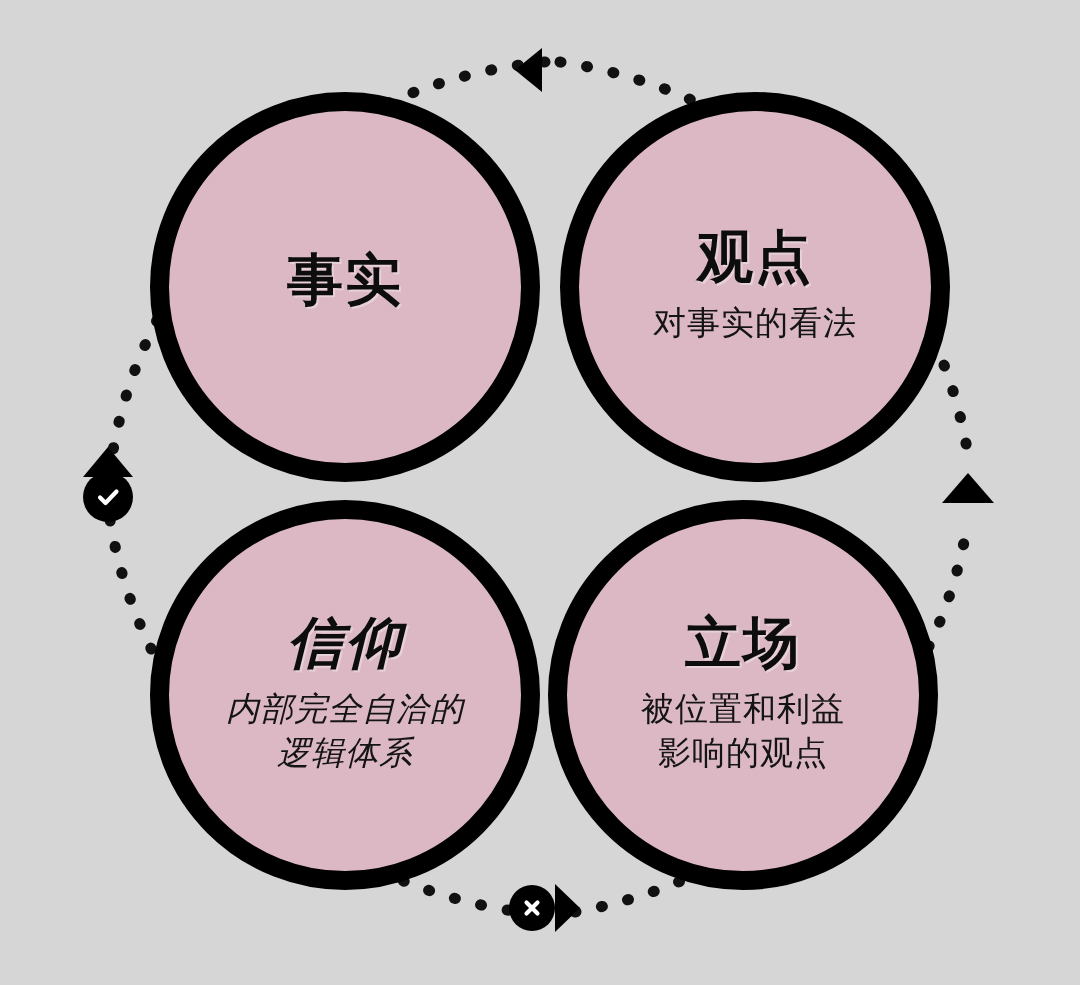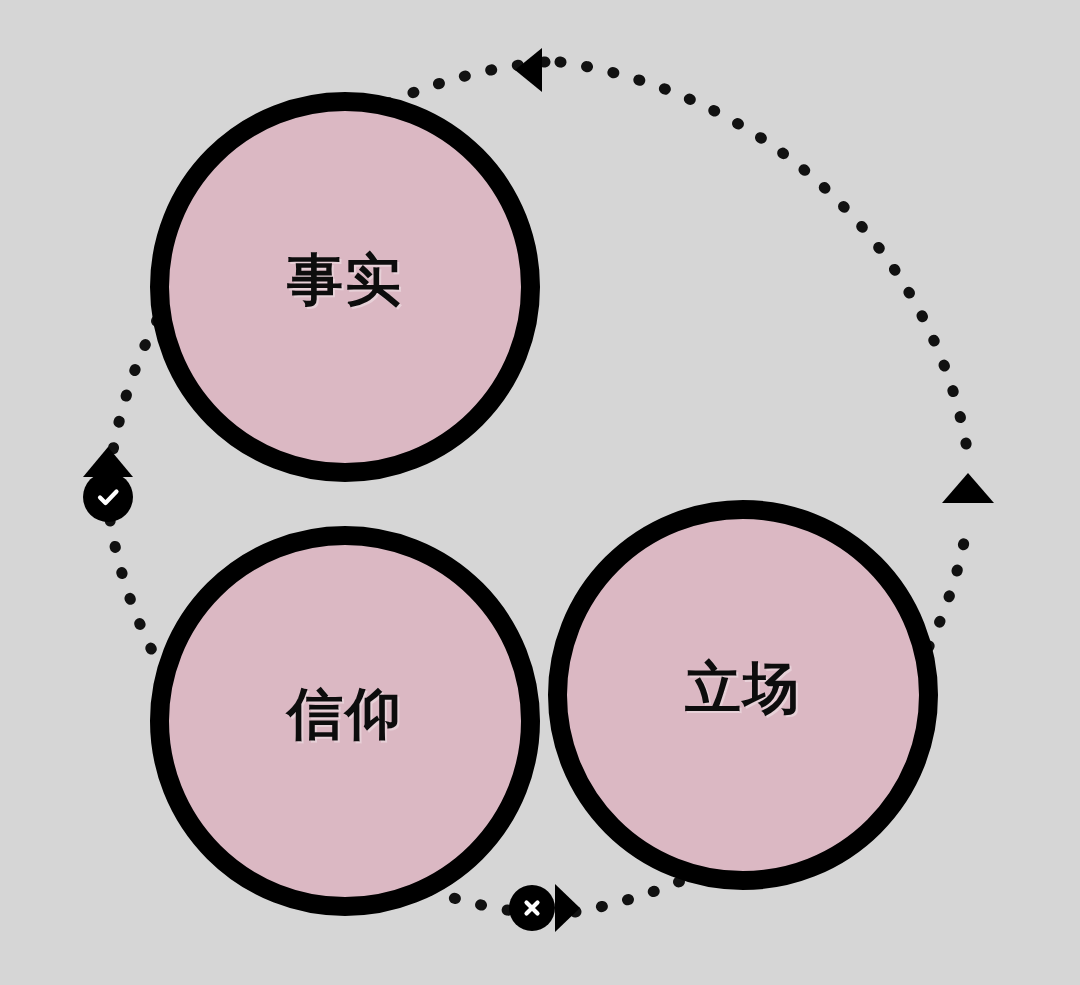--- a/index.html
+++ b/index.html
@@ -49,21 +49,21 @@
   .node-desc {
     font-size: 33px;
     line-height: 1.35;
     color: #141414;
     letter-spacing: 1px;
     padding: 0 26px;
     white-space: pre-line;
   }
   #node-fact   { left: 150px; top: 92px;  width: 390px; height: 390px; z-index: 4; }
   #node-view   { left: 560px; top: 92px;  width: 390px; height: 390px; z-index: 3; }
-  #node-belief { left: 150px; top: 526px; width: 390px; height: 390px; z-index: 6; }
+  #node-belief { left: 150px; top: 500px; width: 390px; height: 390px; z-index: 6; font-style: italic; }
   #node-stance { left: 548px; top: 500px; width: 390px; height: 390px; z-index: 5; }
   .icon-badge {
     position: absolute;
     border-radius: 50%;
     background: #000000;
     display: flex;
     align-items: center;
     justify-content: center;
     z-index: 10;
   }
@@ -92,27 +92,35 @@
 
     <polygon points="968,473 994,503 942,503" fill="#000000"></polygon>
 
     <polygon points="580,908 555,884 555,932" fill="#000000"></polygon>
   </svg>
 
   <div class="node" id="node-fact">
     <div class="node-title">事实</div>
   </div>
 
+  <div class="node" id="node-view">
+    <div class="node-title">观点</div>
+    <div class="node-desc">对事实的看法</div>
+  </div>
 
   <div class="node" id="node-belief">
     <div class="node-title">信仰</div>
+    <div class="node-desc">内部完全自洽的
+逻辑体系</div>
   </div>
 
   <div class="node" id="node-stance">
     <div class="node-title">立场</div>
+    <div class="node-desc">被位置和利益
+影响的观点</div>
   </div>
 
   <div class="icon-badge" id="badge-check">
     <svg class="glyph-svg" width="30" height="30" viewBox="0 0 30 30">
       <path d="M7 15.5 L12.5 21 L23.5 9.5" fill="none" stroke="#ffffff" stroke-width="4.2" stroke-linecap="round" stroke-linejoin="round"></path>
     </svg>
   </div>
 
   <div class="icon-badge" id="badge-cross">
     <svg class="glyph-svg" width="26" height="26" viewBox="0 0 26 26">

